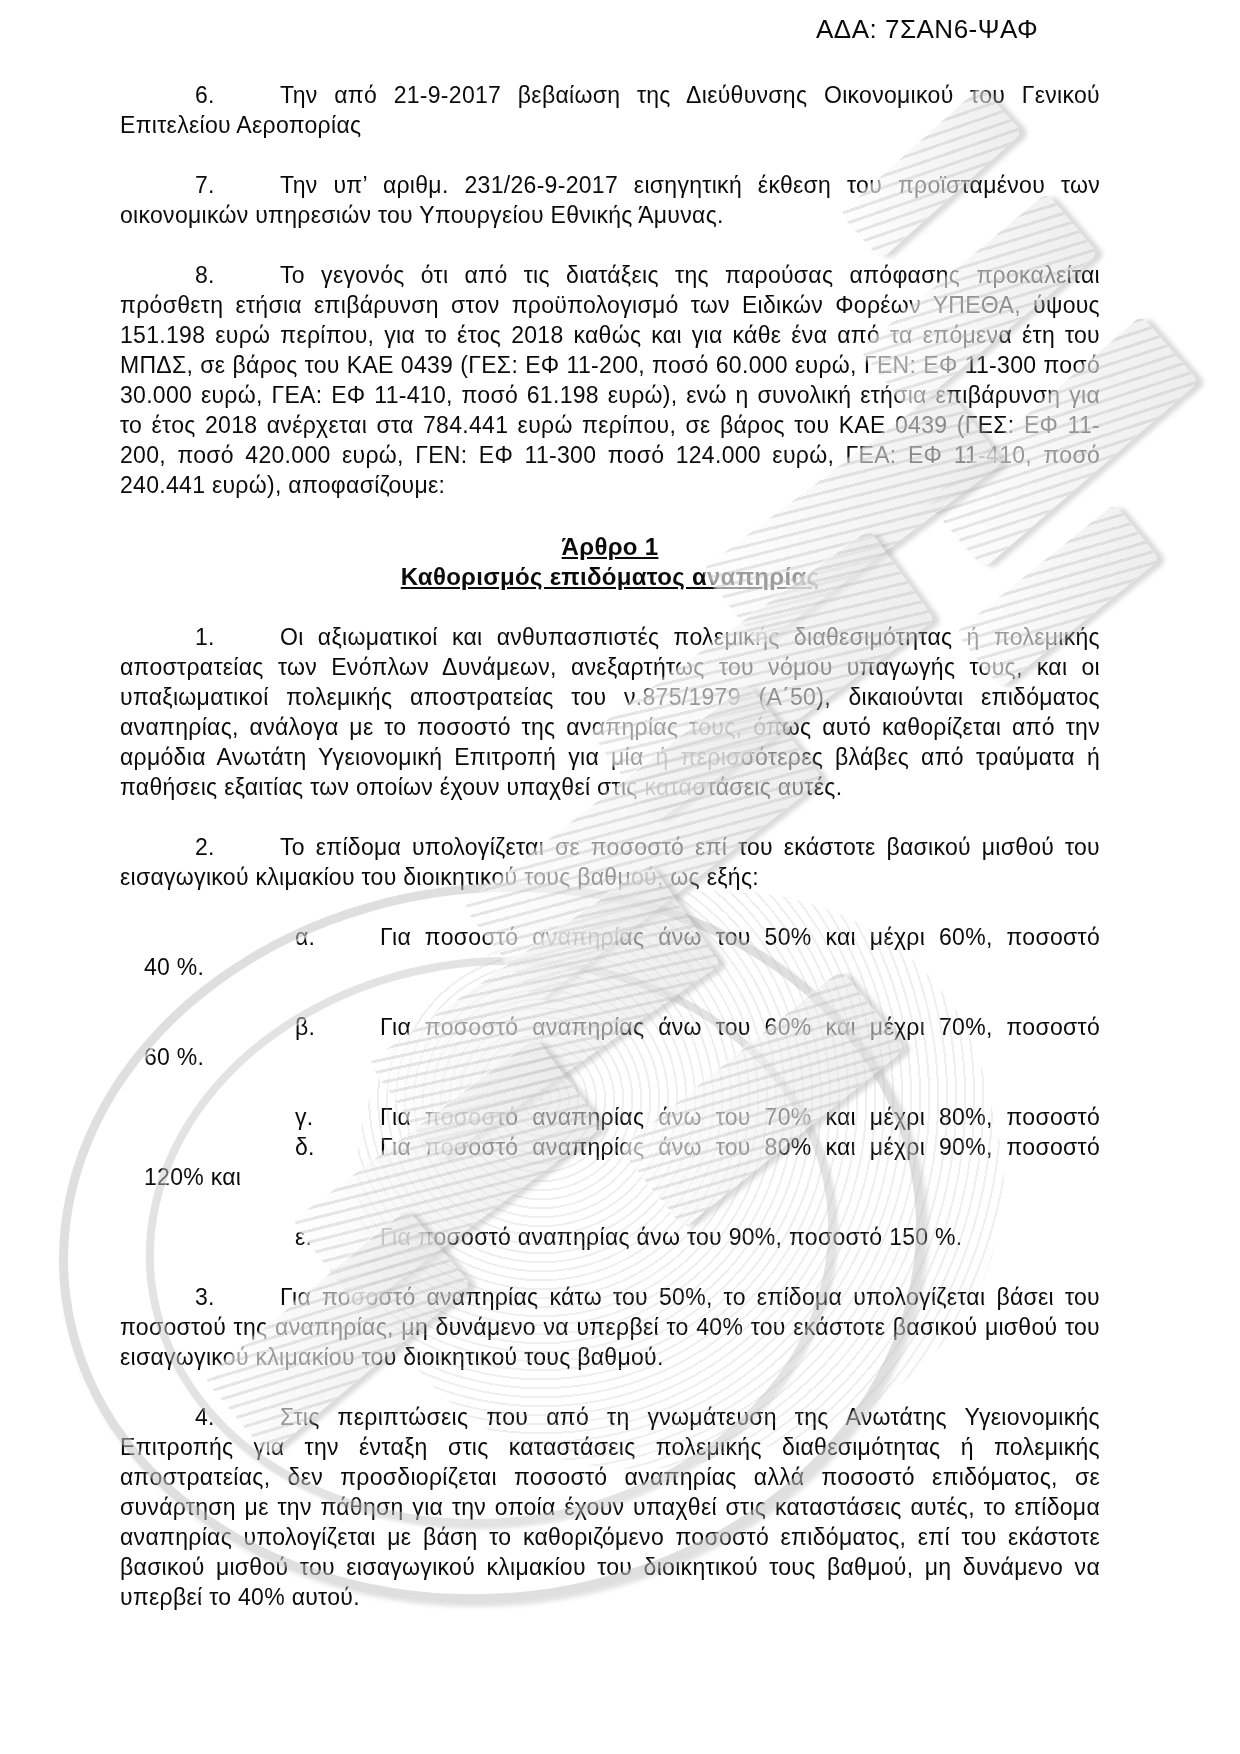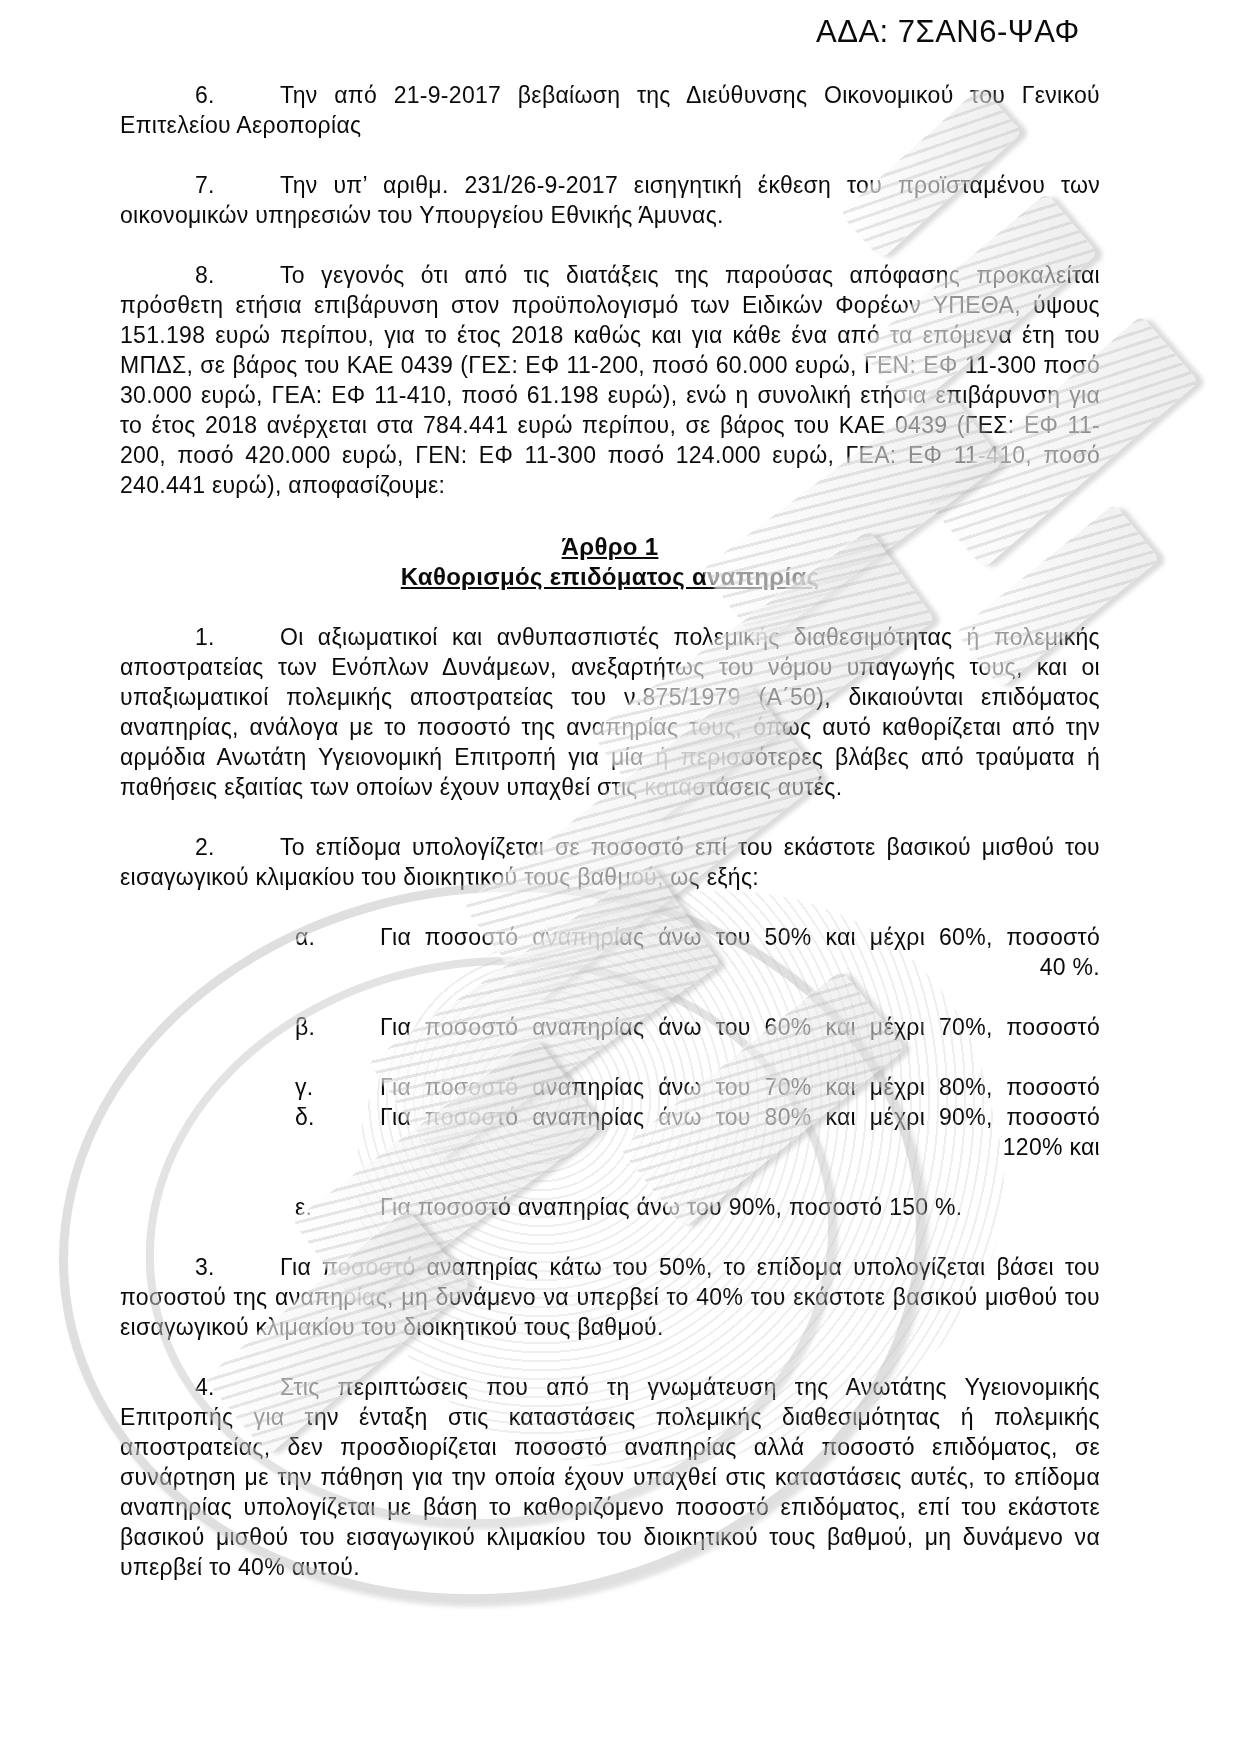--- a/index.html
+++ b/index.html
@@ -15,31 +15,31 @@
   .content {
     position:relative; z-index:1;
     padding:80px 140px 0 120px;
     font-size:23px; line-height:30px;
     letter-spacing:0.3px;
     text-align:justify;
   }
   .content > :first-child { margin-top:0; }
   .ada {
     position:absolute; top:14px; left:816px; z-index:1;
-    font-size:31px; letter-spacing:0.5px; white-space:nowrap;
+    font-size:26px; letter-spacing:0.5px; white-space:nowrap;
   }
   p.para { margin:30px 0 0 0; text-indent:75px; }
   .pnum { display:inline-block; width:85px; text-indent:0; }
   .heading { margin-top:32px; text-align:center; font-weight:bold; font-size:24px; }
   .heading-line { line-height:30px;text-decoration:underline; }
   .item { margin-top:30px; }
   .item.tight { margin-top:0; }
   .item-l1 { padding-left:175px; text-align:justify; text-align-last:justify; }
   .item-l1.single { text-align-last:left; }
-  .item-l2 { text-align:right; }
+  .item-l2 { text-align:left;margin-left:24px; }
   .item-l2:empty { display:none; }
   .inum { display:inline-block; width:85px; }
 
   
   .wm { position:absolute; pointer-events:none; }
   .ring {
     border-radius:50%;
     z-index:2;
     background:transparent;
   }
@@ -123,20 +123,21 @@
 
     <p class="para"><span class="pnum">2.</span><span>Το επίδομα υπολογίζεται σε ποσοστό επί του εκάστοτε βασικού μισθού του εισαγωγικού κλιμακίου του διοικητικού τους βαθμού, ως εξής:</span></p>
 
     <div class="item">
       <div class="item-l1"><span class="inum">α.</span><span>Για ποσοστό αναπηρίας άνω του 50% και μέχρι 60%, ποσοστό</span></div>
       <div class="item-l2">40 %.</div>
     </div>
 
     <div class="item">
       <div class="item-l1"><span class="inum">β.</span><span>Για ποσοστό αναπηρίας άνω του 60% και μέχρι 70%, ποσοστό</span></div>
+      <div class="item-l2">60 %.</div>
     </div>
 
     <div class="item">
       <div class="item-l1"><span class="inum">γ.</span><span>Για ποσοστό αναπηρίας άνω του 70% και μέχρι 80%, ποσοστό</span></div>
     </div>
 
     <div class="item tight">
       <div class="item-l1"><span class="inum">δ.</span><span>Για ποσοστό αναπηρίας άνω του 80% και μέχρι 90%, ποσοστό</span></div>
       <div class="item-l2">120% και</div>
     </div>

